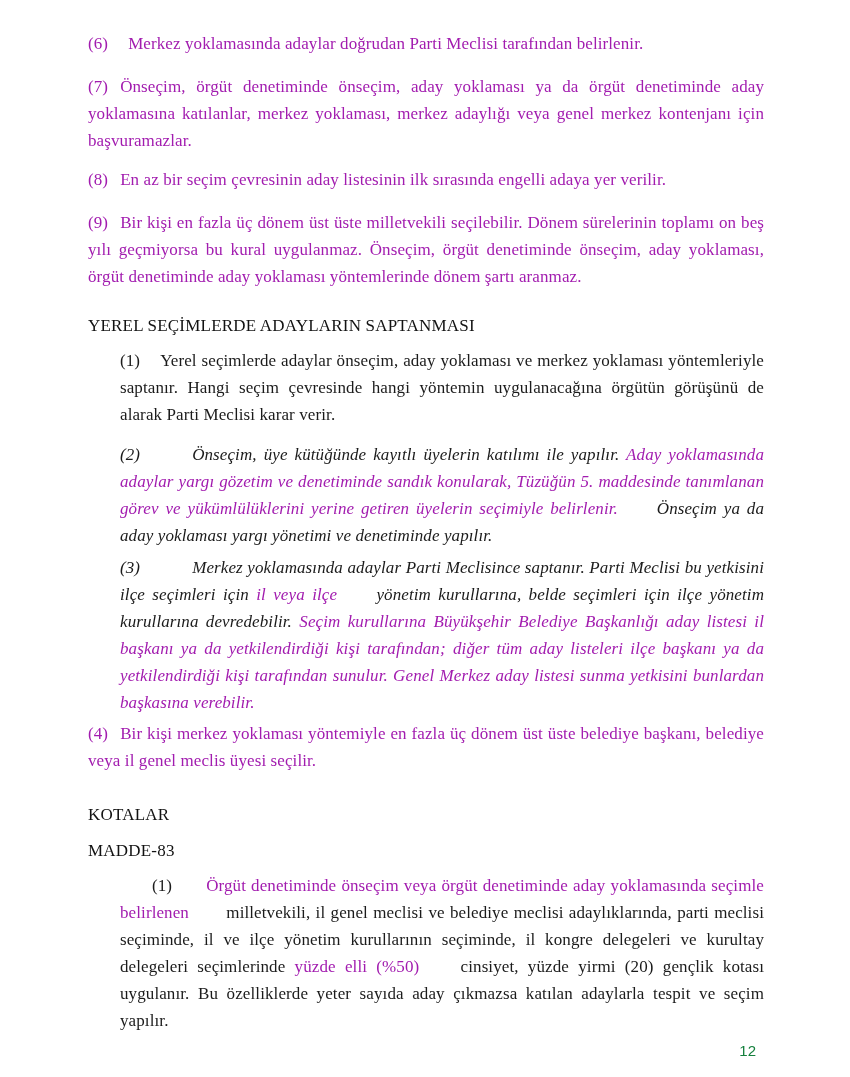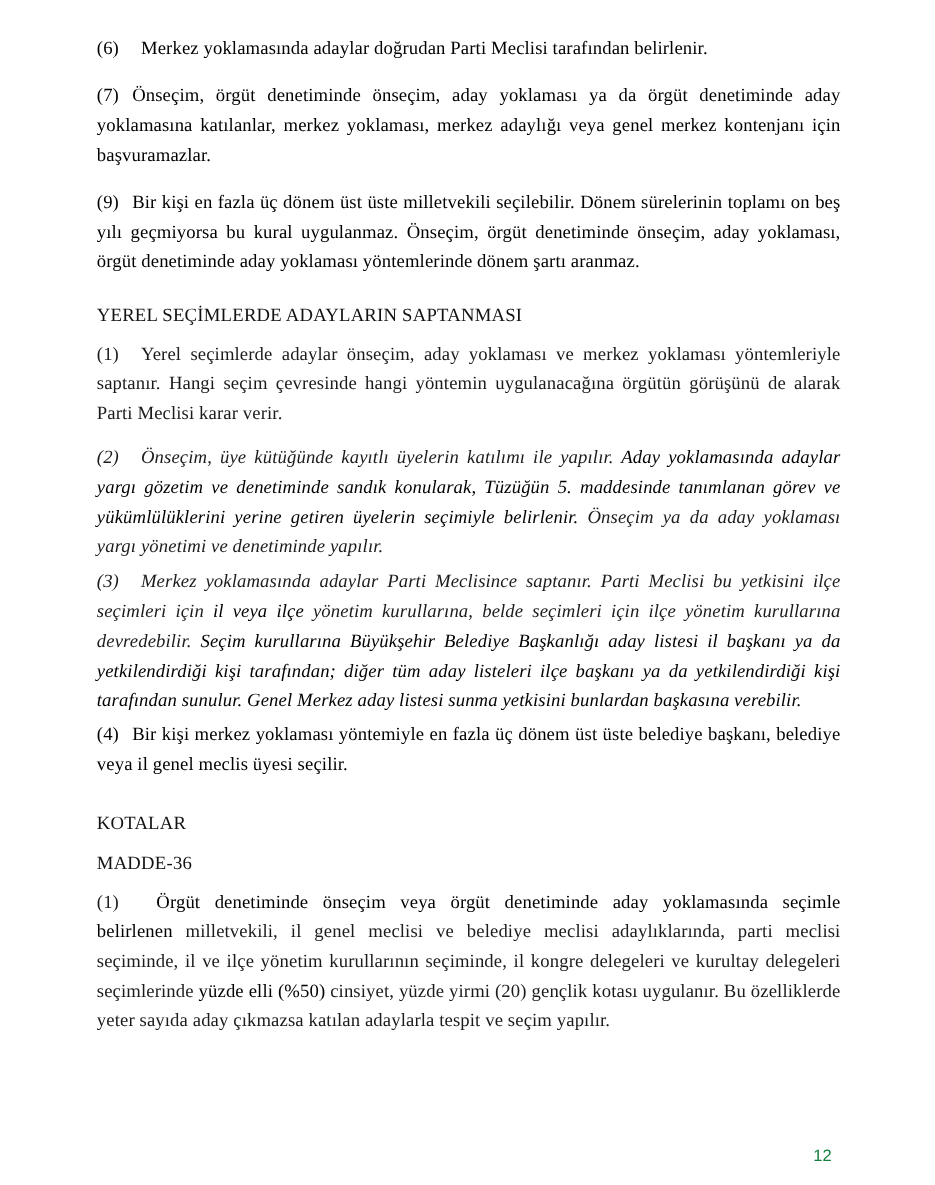--- a/index.html
+++ b/index.html
@@ -27,22 +27,22 @@
   }
   .heading {
     margin: 0;
     font-size: 17px;
     line-height: 27px;
     font-weight: normal;
     color: #121212;
     text-align: left;
     letter-spacing: 0.2px;
   }
-  .red { color: #000000; }
-  .black { color: #1b1b1b; }
+  .red { color: #a21caf; }
+  .black { color: #1b1b1b; margin-left: 32px; }
   .gap { display: inline-block; height: 1px; }
   .gap-wide { width: 20px; }
   .gap-narrow { width: 12px; }
   .gap-xwide { width: 34px; }
   
   .mt-p7 { margin-top: 16px; }
   .mt-p8 { margin-top: 12px; }
   .mt-p9 { margin-top: 16px; }
   .mt-h1 { margin-top: 22px; }
   .mt-madde55 { margin-top: 10px; }
@@ -65,36 +65,37 @@
 </head>
 <body>
 
 <div class="page">
   <div class="content">
 
     <p class="para red"><span>(6)</span><span class="gap gap-wide"></span><span>Merkez yoklamasında adaylar doğrudan Parti Meclisi tarafından belirlenir.</span></p>
 
     <p class="para red mt-p7"><span>(7)</span><span class="gap gap-narrow"></span><span>Önseçim, örgüt denetiminde önseçim, aday yoklaması ya da örgüt denetiminde aday yoklamasına katılanlar, merkez yoklaması, merkez adaylığı veya genel merkez kontenjanı için başvuramazlar.</span></p>
 
+    <p class="para red mt-p8"><span>(8)</span><span class="gap gap-narrow"></span><span>En az bir seçim çevresinin aday listesinin ilk sırasında engelli adaya yer verilir.</span></p>
 
     <p class="para red mt-p9"><span>(9)</span><span class="gap gap-narrow"></span><span>Bir kişi en fazla üç dönem üst üste milletvekili seçilebilir. Dönem sürelerinin toplamı on beş yılı geçmiyorsa bu kural uygulanmaz. Önseçim, örgüt denetiminde önseçim, aday yoklaması, örgüt denetiminde aday yoklaması yöntemlerinde dönem şartı aranmaz.</span></p>
 
     <h2 class="heading mt-h1">YEREL SEÇİMLERDE ADAYLARIN SAPTANMASI</h2>
 
 
     <p class="para black mt-m55p1"><span>(1)</span><span class="gap gap-wide"></span><span>Yerel seçimlerde adaylar önseçim, aday yoklaması ve merkez yoklaması yöntemleriyle saptanır. Hangi seçim çevresinde hangi yöntemin uygulanacağına örgütün görüşünü de alarak Parti Meclisi karar verir.</span></p>
 
     <p class="para black mt-m55p2"><span>(2)</span><span class="gap gap-wide"></span><span class="black">Önseçim, üye kütüğünde kayıtlı üyelerin katılımı ile yapılır. </span><span class="red">Aday yoklamasında adaylar yargı gözetim ve denetiminde sandık konularak, Tüzüğün 5.  maddesinde tanımlanan görev ve yükümlülüklerini yerine getiren üyelerin seçimiyle belirlenir. </span><span class="black">Önseçim ya da aday yoklaması yargı yönetimi ve denetiminde yapılır.</span></p>
 
     <p class="para black mt-m55p3"><span>(3)</span><span class="gap gap-wide"></span><span class="black">Merkez yoklamasında adaylar Parti Meclisince saptanır. Parti Meclisi bu yetkisini ilçe seçimleri için </span><span class="red">il veya ilçe</span><span class="black"> yönetim kurullarına, belde seçimleri için ilçe yönetim kurullarına devredebilir. </span><span class="red">Seçim kurullarına Büyükşehir Belediye Başkanlığı aday listesi il başkanı ya da yetkilendirdiği kişi tarafından; diğer tüm aday listeleri ilçe başkanı ya da yetkilendirdiği kişi tarafından sunulur. Genel Merkez aday listesi sunma yetkisini bunlardan başkasına verebilir.</span></p>
 
     <p class="para red mt-m55p4"><span>(4)</span><span class="gap gap-narrow"></span><span>Bir kişi merkez yoklaması yöntemiyle en fazla üç dönem üst üste belediye başkanı, belediye veya il genel meclis üyesi seçilir.</span></p>
 
     <h2 class="heading mt-kotalar">KOTALAR</h2>
 
-    <h3 class="heading mt-madde56">MADDE-36</h3>
+    <h3 class="heading mt-madde56">MADDE-83</h3>
 
     <p class="para black mt-m56p1"><span class="black">(1)</span><span class="gap gap-xwide"></span><span class="red">Örgüt denetiminde önseçim veya örgüt denetiminde aday yoklamasında seçimle belirlenen</span><span class="black"> milletvekili, il genel meclisi ve belediye meclisi adaylıklarında, parti meclisi seçiminde, il ve ilçe yönetim kurullarının seçiminde, il kongre delegeleri ve kurultay delegeleri seçimlerinde </span><span class="red">yüzde elli (%50)</span><span class="black"> cinsiyet, yüzde yirmi (20) gençlik kotası uygulanır. Bu özelliklerde yeter sayıda aday çıkmazsa katılan adaylarla tespit ve seçim yapılır.</span></p>
 
   </div>
 
   <div class="page-number">12</div>
 </div>
 
 </body></html>

